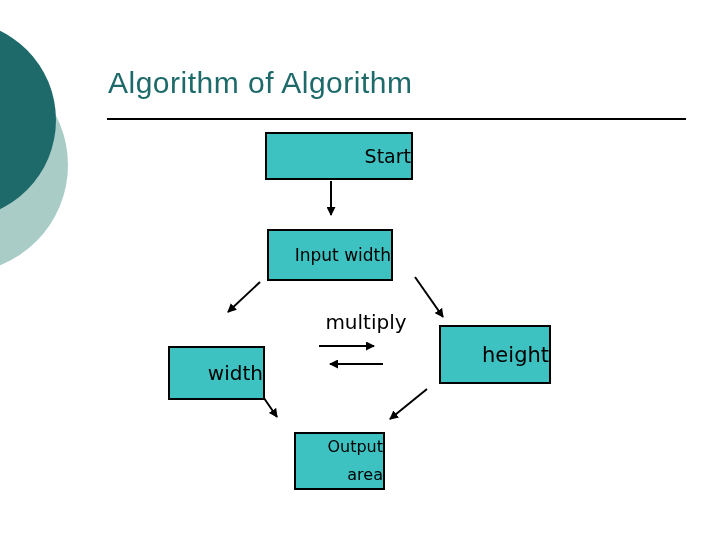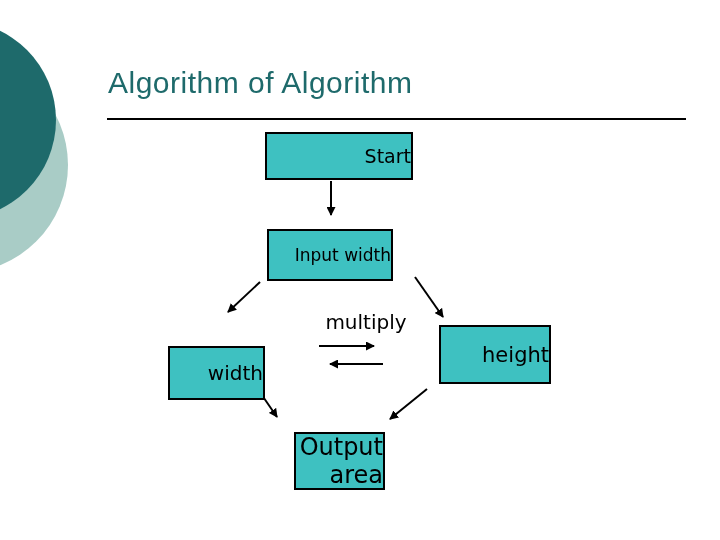--- a/index.html
+++ b/index.html
@@ -48,21 +48,21 @@
     display: flex; flex-direction: column;
     align-items: flex-end; justify-content: center;
     font-family: "DejaVu Sans", sans-serif;
     color: #000000;
   }
   .node-start  { left: 265px; top: 132px; width: 148px; height: 48px; font-size: 19px; }
   .node-input  { left: 267px; top: 229px; width: 126px; height: 52px; font-size: 17px;
                  align-items: flex-end; padding-left: 9px; line-height: 23px; }
   .node-width  { left: 168px; top: 324px; width: 97px;  height: 54px; font-size: 20px; margin-top: 22px; }
   .node-height { left: 439px; top: 325px; width: 112px; height: 59px; font-size: 21px; }
-  .node-output { left: 294px; top: 432px; width: 91px;  height: 58px; font-size: 24px;
+  .node-output { left: 294px; top: 432px; width: 91px;  height: 58px; font-size: 16px;
                  line-height: 28px; }
   .op-label {
     position: absolute; left: 316px; top: 310px; width: 100px;
     text-align: center;
     font-family: "DejaVu Sans", sans-serif;
     font-size: 20px; color: #000000;
   }
   svg.arrows {
     position: absolute; left: 0; top: 0;
     width: 720px; height: 540px;

